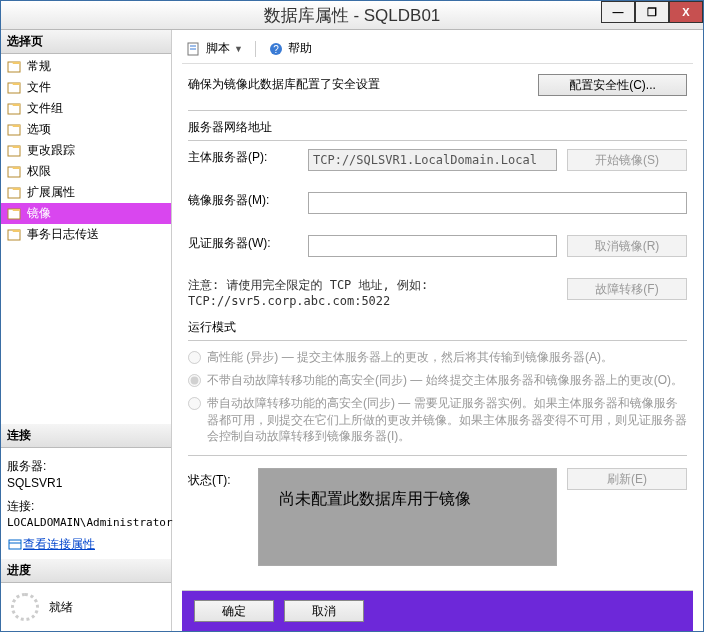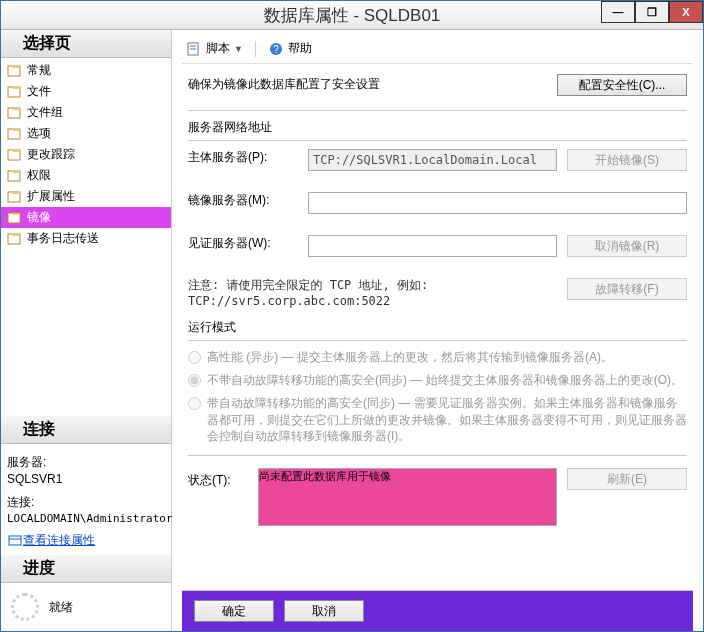--- a/index.html
+++ b/index.html
@@ -4,21 +4,21 @@
 <style>
 html,body{margin:0;padding:0;font-family:"Microsoft YaHei","SimSun",Arial,sans-serif;font-size:12px;color:#000;background:#fff}
 .window{width:704px;height:632px;border:1px solid #3a6ea5;box-sizing:border-box;display:flex;flex-direction:column;background:#fff}
 .titlebar{height:28px;background:linear-gradient(#fff,#e8e8e8);border-bottom:1px solid #b8b8b8;display:flex;align-items:center;position:relative}
 .titlebar .title{flex:1;text-align:center;font-size:17px;color:#333}
 .title-btns{position:absolute;right:0;top:0;display:flex}
 .title-btns div{width:32px;height:20px;border:1px solid #333;display:flex;align-items:center;justify-content:center;font-weight:bold;font-size:11px;background:#f0f0f0}
 .title-btns .close{background:#c75050;color:#fff}
 .body{flex:1;display:flex;overflow:hidden}
 .leftcol{width:170px;display:flex;flex-direction:column;border-right:1px solid #ccc}
-.section-header{background:linear-gradient(#f5f5f5,#e0e0e0);font-weight:bold;padding:3px 22px;border-bottom:1px solid #bbb;font-size:16px}
+.section-header{background:linear-gradient(#f5f5f5,#e0e0e0);font-weight:bold;padding:3px 6px;border-bottom:1px solid #bbb;font-size:12px}
 .select-pages{flex:0 0 auto}
 .page-list{padding:2px 0}
 .page-item{padding:2px 4px 2px 6px;display:flex;align-items:center;cursor:pointer}
 .page-item.selected{background:#d946ef;color:#fff}
 .page-icon{width:16px;height:14px;margin-right:4px;display:inline-flex}
 .page-icon svg{width:16px;height:14px}
 .conn-section{margin-top:auto}
 .conn-body{padding:6px;font-size:12px;line-height:1.4}
 .conn-body .lbl{margin-top:4px}
 .conn-body .val{margin-bottom:6px}
@@ -42,21 +42,21 @@
 .form-input{flex:1;height:20px;border:1px solid #aaa;padding:0 4px;font-family:Consolas,monospace;font-size:12px;background:#fff}
 .form-input[readonly]{background:#f0f0f0;color:#555}
 .side-btn{width:120px;margin-left:10px;height:22px;border:1px solid #ccc;background:#f3f3f3;color:#999;font-size:12px;cursor:default}
 .note-row{display:flex;align-items:flex-start;margin:6px 0 10px 0}
 .note-text{flex:1;font-family:"SimSun",monospace;font-size:12px;color:#333;line-height:1.3}
 .radio-row{display:flex;align-items:flex-start;margin:6px 0;color:#999}
 .radio-row input{margin:2px 6px 0 0}
 .radio-row .rlabel{flex:1;line-height:1.4}
 .status-row{display:flex;align-items:flex-start;margin-top:12px}
 .status-label{width:70px;padding-top:4px}
-.status-box{flex:1;height:56px;border:1px solid #aaa;padding:0;font-size:11px;background:#ec4899}
+.status-box{flex:1;height:56px;border:1px solid #aaa;padding:20px;font-size:16px;background:#a3a3a3}
 .footer{height:40px;border-top:1px solid #ccc;display:flex;align-items:center;justify-content:flex-start;padding:0 12px;gap:10px;background:#6d28d9}
 .footer .btn{min-width:80px}
 .small-icon{width:16px;height:16px}
 </style>
 </head>
 <body>
 
 <div class="window">
 
   <div class="titlebar">
@@ -215,21 +215,21 @@
               </svg>
           </span>
           <span>帮助</span>
         </div>
       </div>
 
       <div class="content">
 
         <div class="intro-row">
           <div class="intro-text">确保为镜像此数据库配置了安全设置</div>
-          <button class="btn" style="width:130px">配置安全性(C)...</button>
+          <button class="btn" style="width:149px">配置安全性(C)...</button>
         </div>
         <div class="hr-under"></div>
 
         <div class="fieldset-title">服务器网络地址</div>
         <div class="hr-under"></div>
 
         <div class="form-row">
           <div class="form-label">主体服务器(P):</div>
           <input class="form-input" readonly="" value="TCP://SQLSVR1.LocalDomain.Local" style="">
           <button class="side-btn" disabled="">开始镜像(S)</button>

